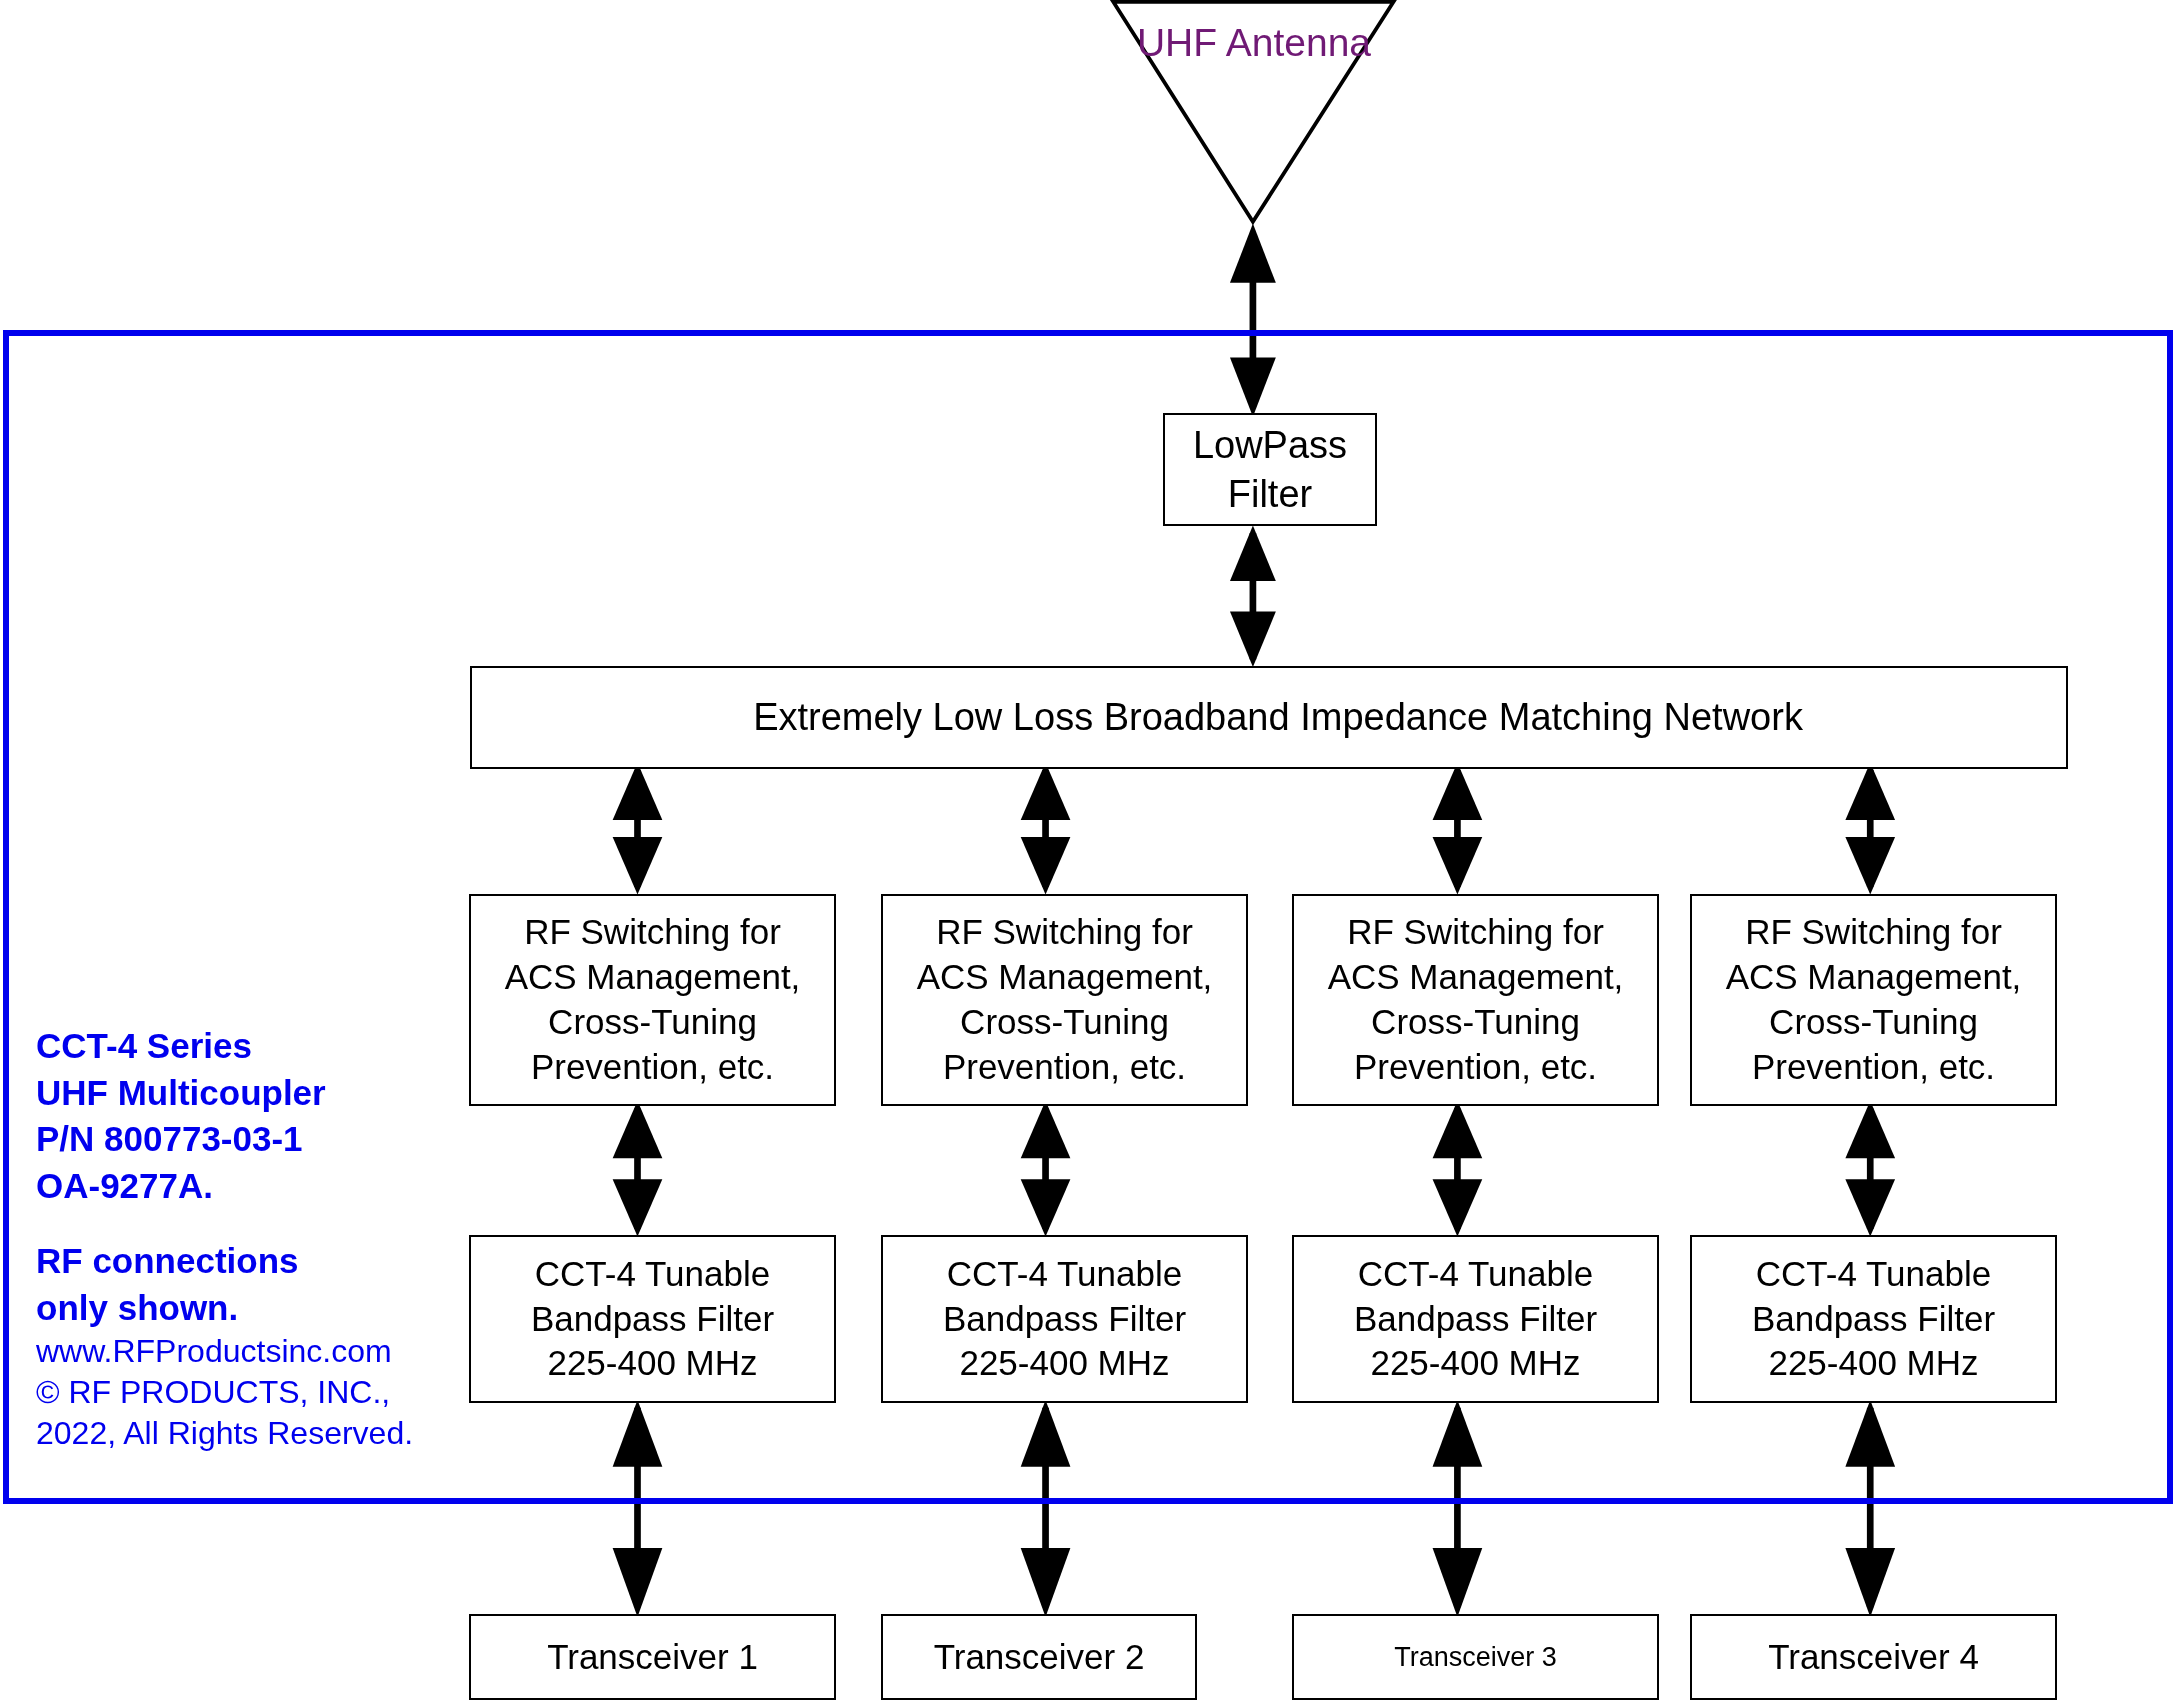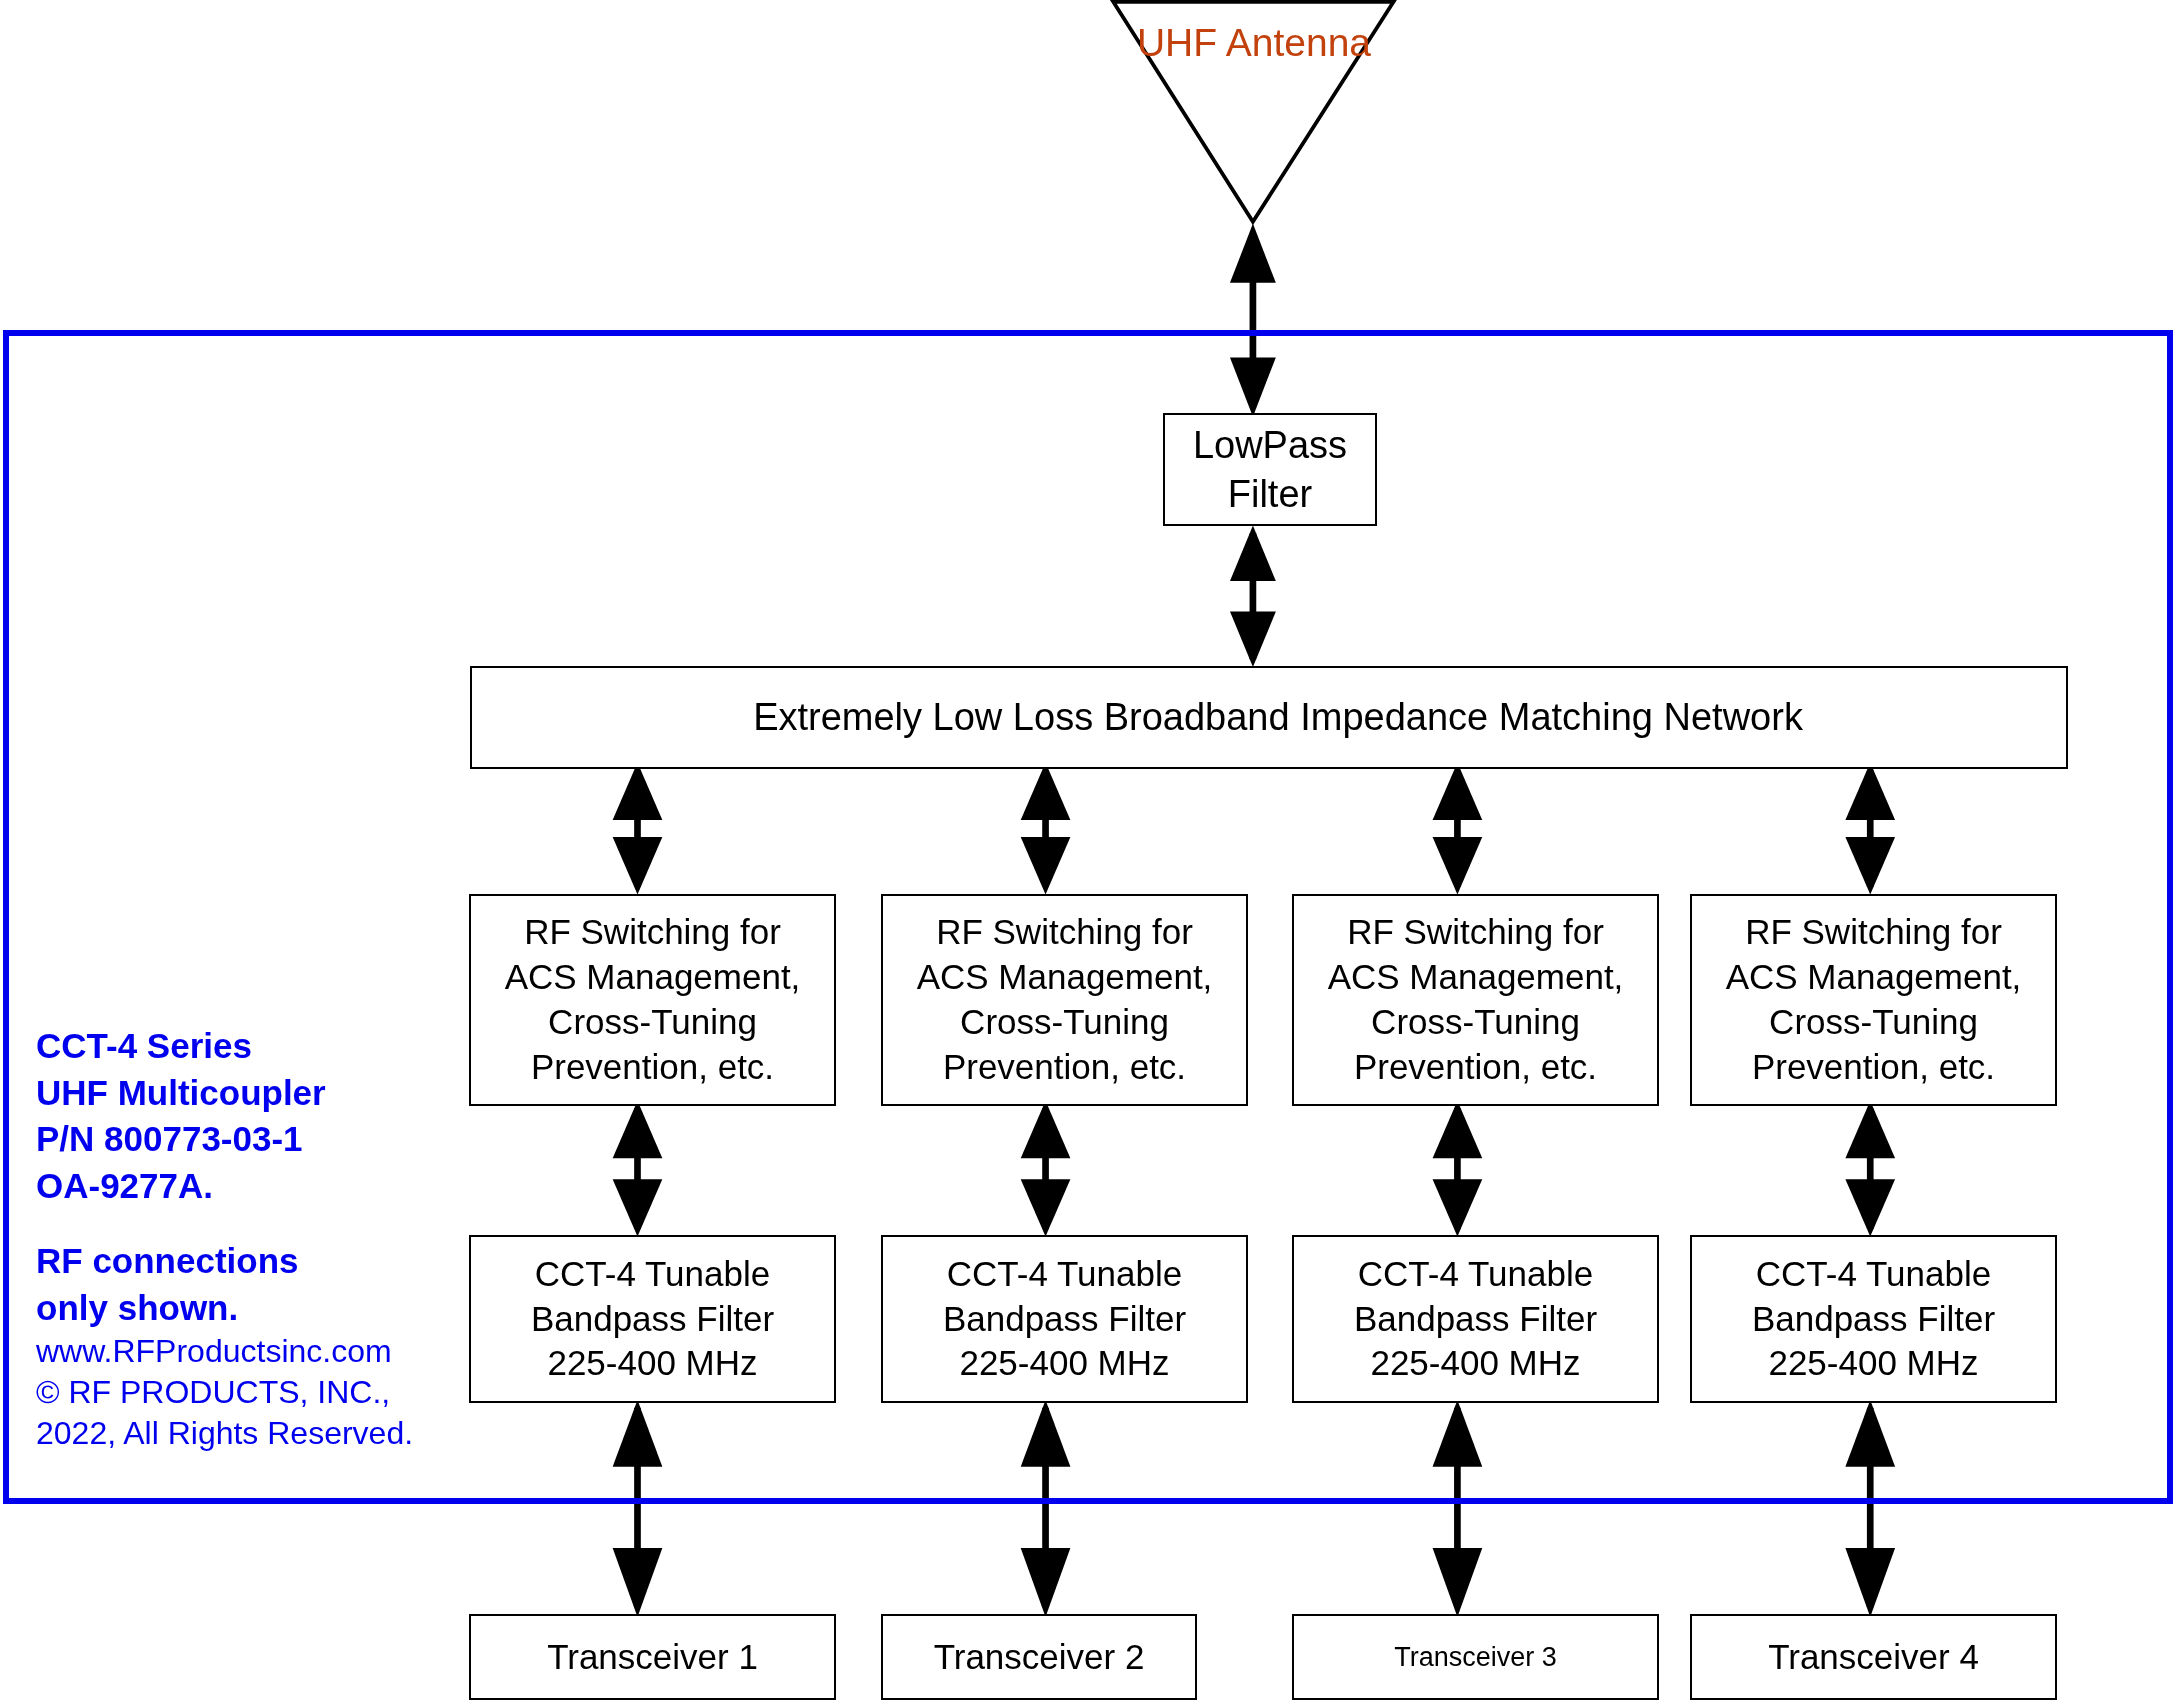--- a/index.html
+++ b/index.html
@@ -38,21 +38,21 @@
     font-family: "Liberation Sans", sans-serif;
     line-height: 1.28;
   }
   .node-box .line {
     display: block;
     white-space: nowrap;
   }
   .antenna-label {
     position: absolute;
     text-align: center;
-    color: #c2410c;
+    color: #701a75;
     font-family: "Liberation Sans", sans-serif;
     line-height: 1.22;
     font-size: 39px;
   }
   .blue-enclosure {
     position: absolute;
     box-sizing: border-box;
     border: 6.7px solid #0000ee;
     background: transparent;
     pointer-events: none;

